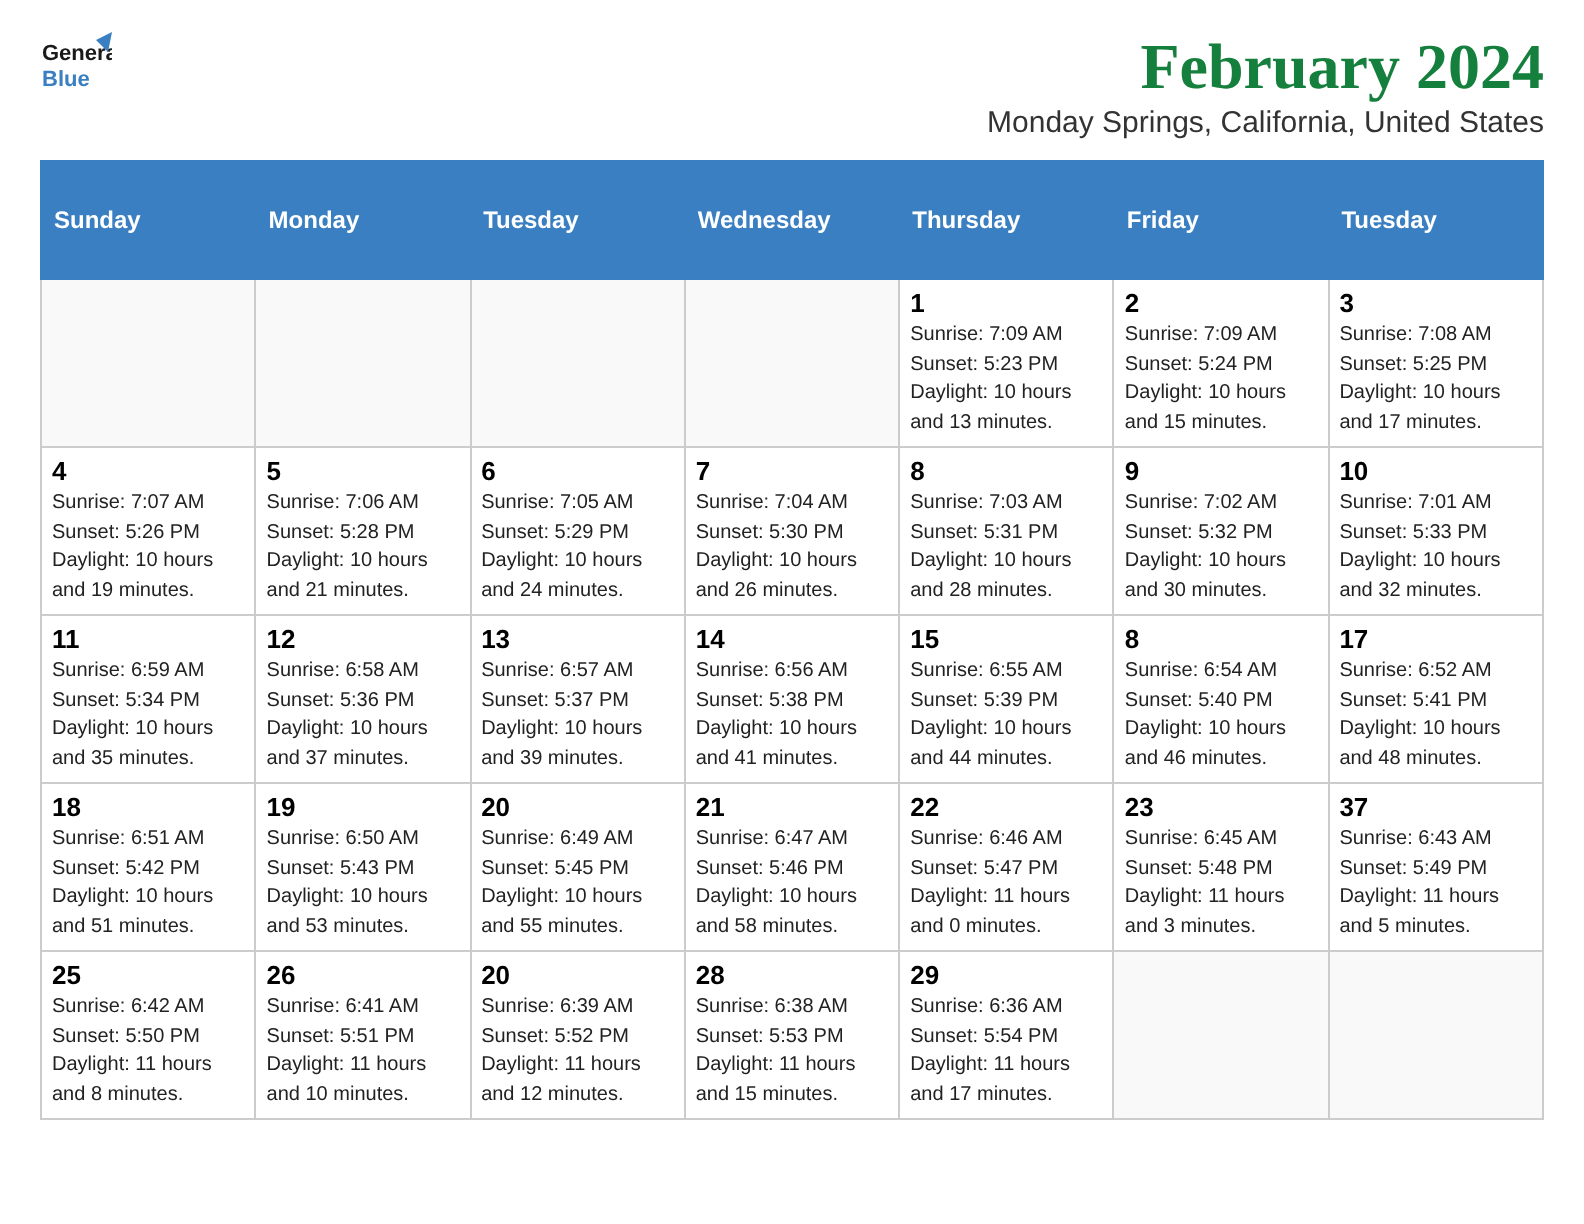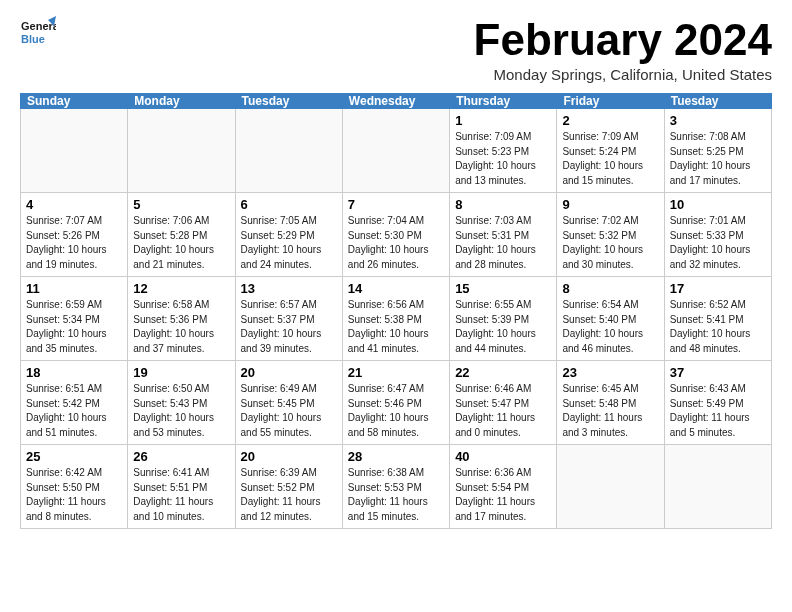--- a/index.html
+++ b/index.html
@@ -18,40 +18,41 @@
     }
     .logo {
       display: flex;
       align-items: center;
       gap: 4px;
     }
     .title-block {
       text-align: right;
     }
     .month-title {
-      font-size: 44px;
+      font-size: 32px;
       font-weight: bold;
-      color: #000000;
+      color: #15803d;
       line-height: 1.1;
+      font-family: Liberation Serif, serif;
     }
     .location-title {
       font-size: 15px;
       color: #333;
       margin-top: 2px;
     }
     .calendar-table {
       width: 100%;
       border-collapse: collapse;
       font-size: 10.5px;
     }
     .calendar-table thead tr th {
       background-color: #3a7fc1;
       color: #fff;
       text-align: left;
-      padding: 0 6px;
+      padding: 22px 6px;
       font-size: 12px;
       font-weight: bold;
       border: 1px solid #3a7fc1;
     }
     .calendar-table tbody tr td {
       border: 1px solid #ccc;
       vertical-align: top;
       padding: 4px 5px;
       min-height: 80px;
       height: 82px;
@@ -221,21 +222,21 @@
         </td>
         <td>
           <span class="day-number">20</span>
           <div class="day-info">Sunrise: 6:39 AM<br>Sunset: 5:52 PM<br>Daylight: 11 hours<br>and 12 minutes.</div>
         </td>
         <td>
           <span class="day-number">28</span>
           <div class="day-info">Sunrise: 6:38 AM<br>Sunset: 5:53 PM<br>Daylight: 11 hours<br>and 15 minutes.</div>
         </td>
         <td>
-          <span class="day-number">40</span>
+          <span class="day-number">29</span>
           <div class="day-info">Sunrise: 6:36 AM<br>Sunset: 5:54 PM<br>Daylight: 11 hours<br>and 17 minutes.</div>
         </td>
         <td class="empty-cell"></td>
         <td class="empty-cell"></td>
       </tr>
     </tbody>
 </table>
 
 <style>
   .logo-svg-area {

